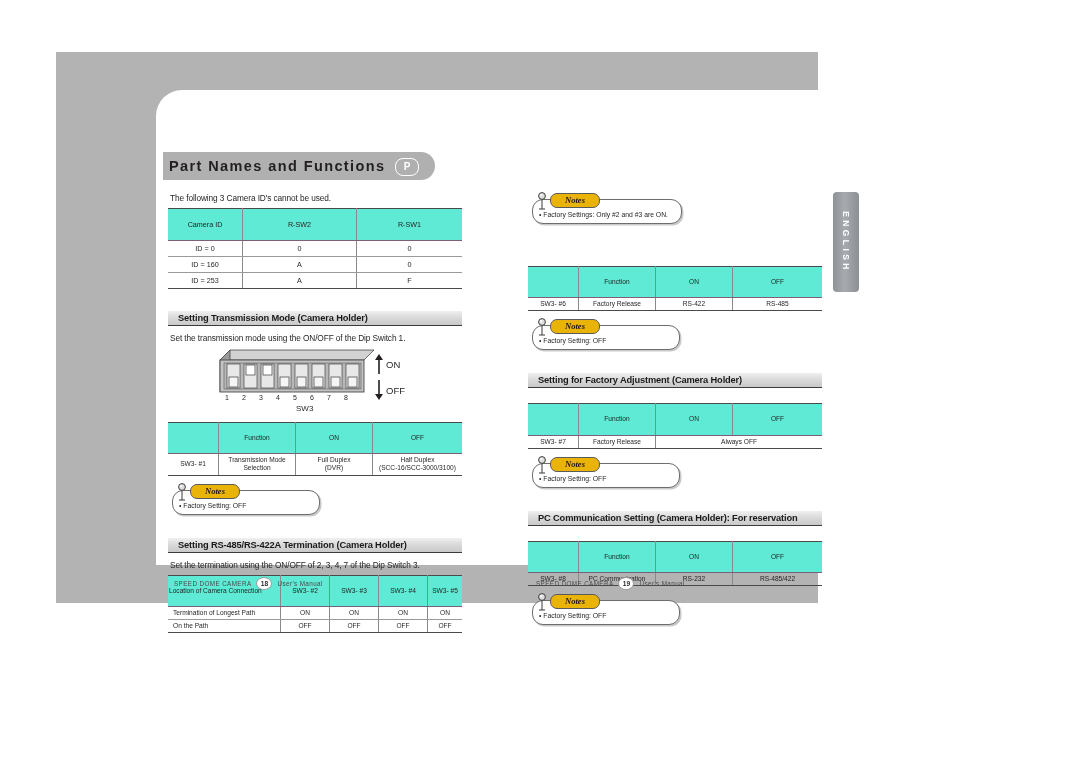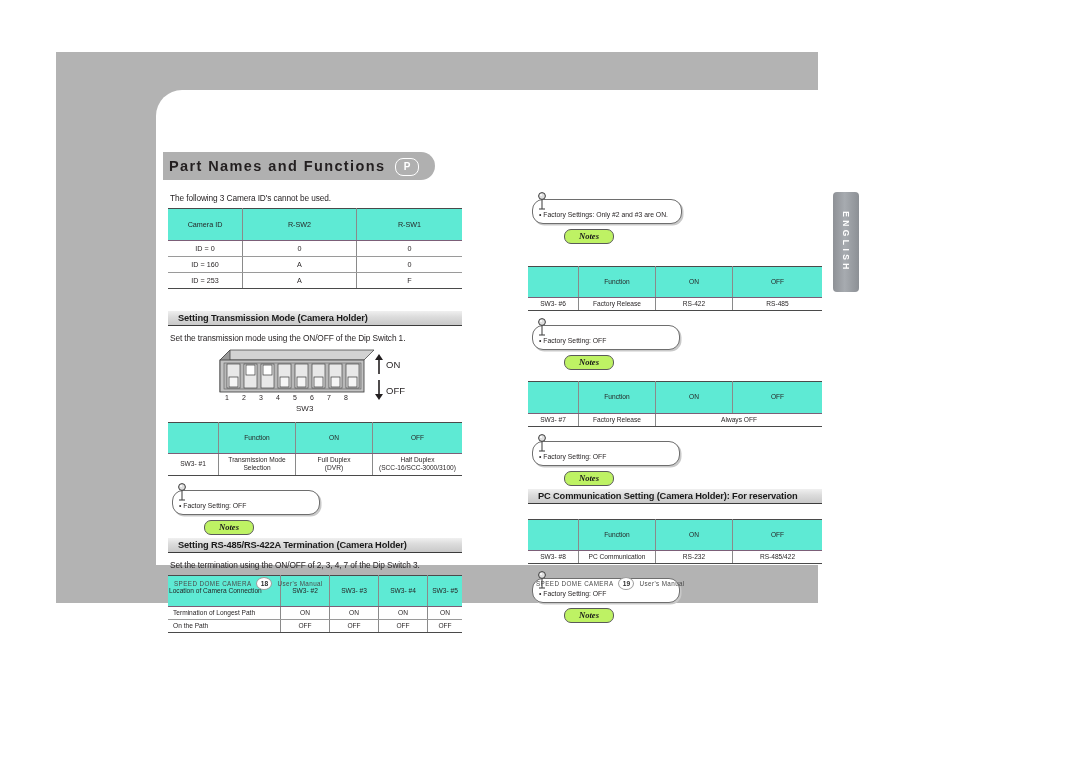--- a/index.html
+++ b/index.html
@@ -177,35 +177,34 @@
     top: 6px;
     right: 0;
     bottom: 0;
     border: 1px solid #6e6e6e;
     border-radius: 11px;
     background: #ffffff;
     box-shadow: 1.5px 1.5px 0 #c9c9c9;
   }
   .notes .tag {
     position: absolute;
-    left: 32px;
+    left: 18px;
     top: 0px;
     width: 48px;
     height: 13px;
     border: 1px solid #5a5a5a;
     border-radius: 7px;
-    background: #bef264;
+    background: #eab308;
     text-align: center;
     font-size: 8.6px;
     font-style: italic;
     font-weight: bold;
     font-family: "Liberation Serif", serif;
     line-height: 13px;
     color: #1a1a1a;
-    margin-top: 36px;
   }
   .notes .pin {
     position: absolute;
     left: 2px;
     top: -1px;
     width: 16px;
     height: 18px;
   }
   .notes .body {
     position: relative;
@@ -484,20 +483,23 @@
           <line x1="5" y1="17" x2="11" y2="17" stroke="#4a4a4a" stroke-width="1.1"></line>
           <circle cx="8" cy="4" r="3.4" fill="#e0e0e0" stroke="#3a3a3a" stroke-width="1"></circle>
           <circle cx="7" cy="3" r="1.1" fill="#ffffff"></circle>
         </svg>
         <div class="tag">Notes</div>
         <div class="body">• Factory Setting: OFF</div>
       </div>
 
       <div style="height:14px"></div>
 
+      <div class="sec-head">
+        <span>Setting for Factory Adjustment (Camera Holder)</span>
+      </div>
 
       <div style="height:8px"></div>
 
       <table class="dt">
         <tbody>
             <tr class="hdr">
           <td class="edge-l" style="width:48px"></td>
           <td style="width:74px">Function</td>
           <td style="width:74px">ON</td>
           <td class="edge-r">OFF</td>

